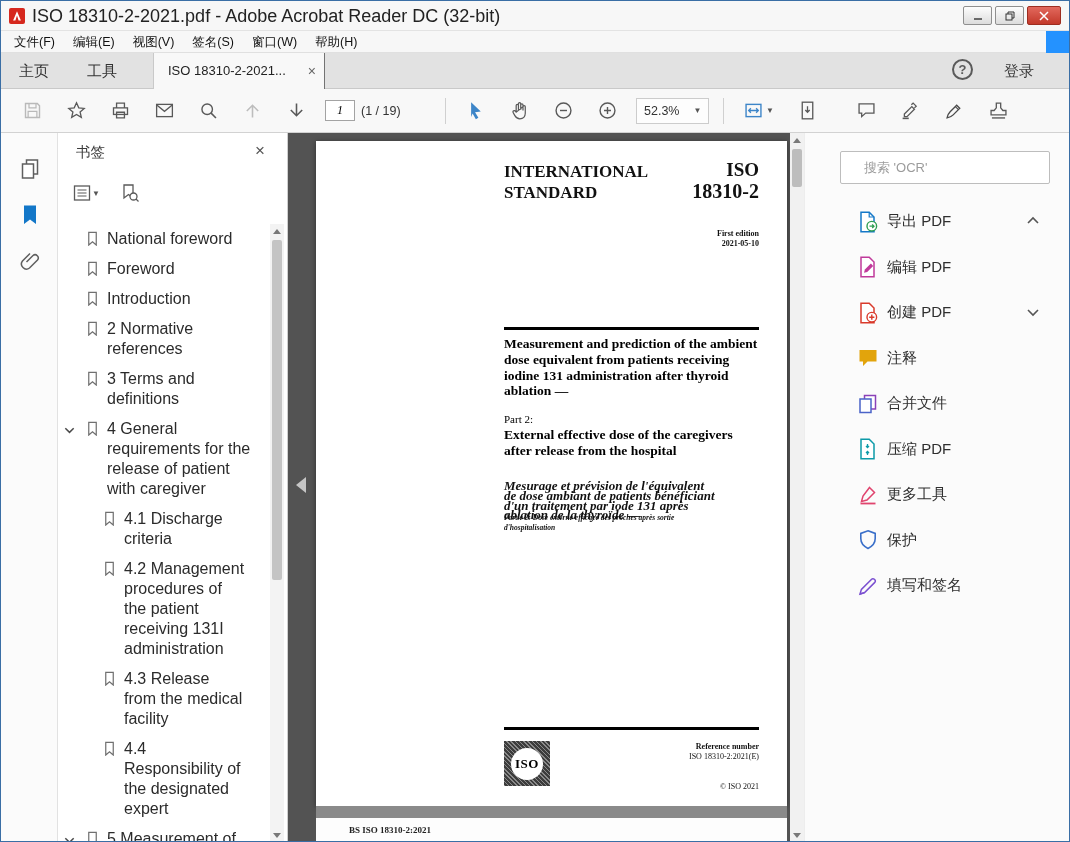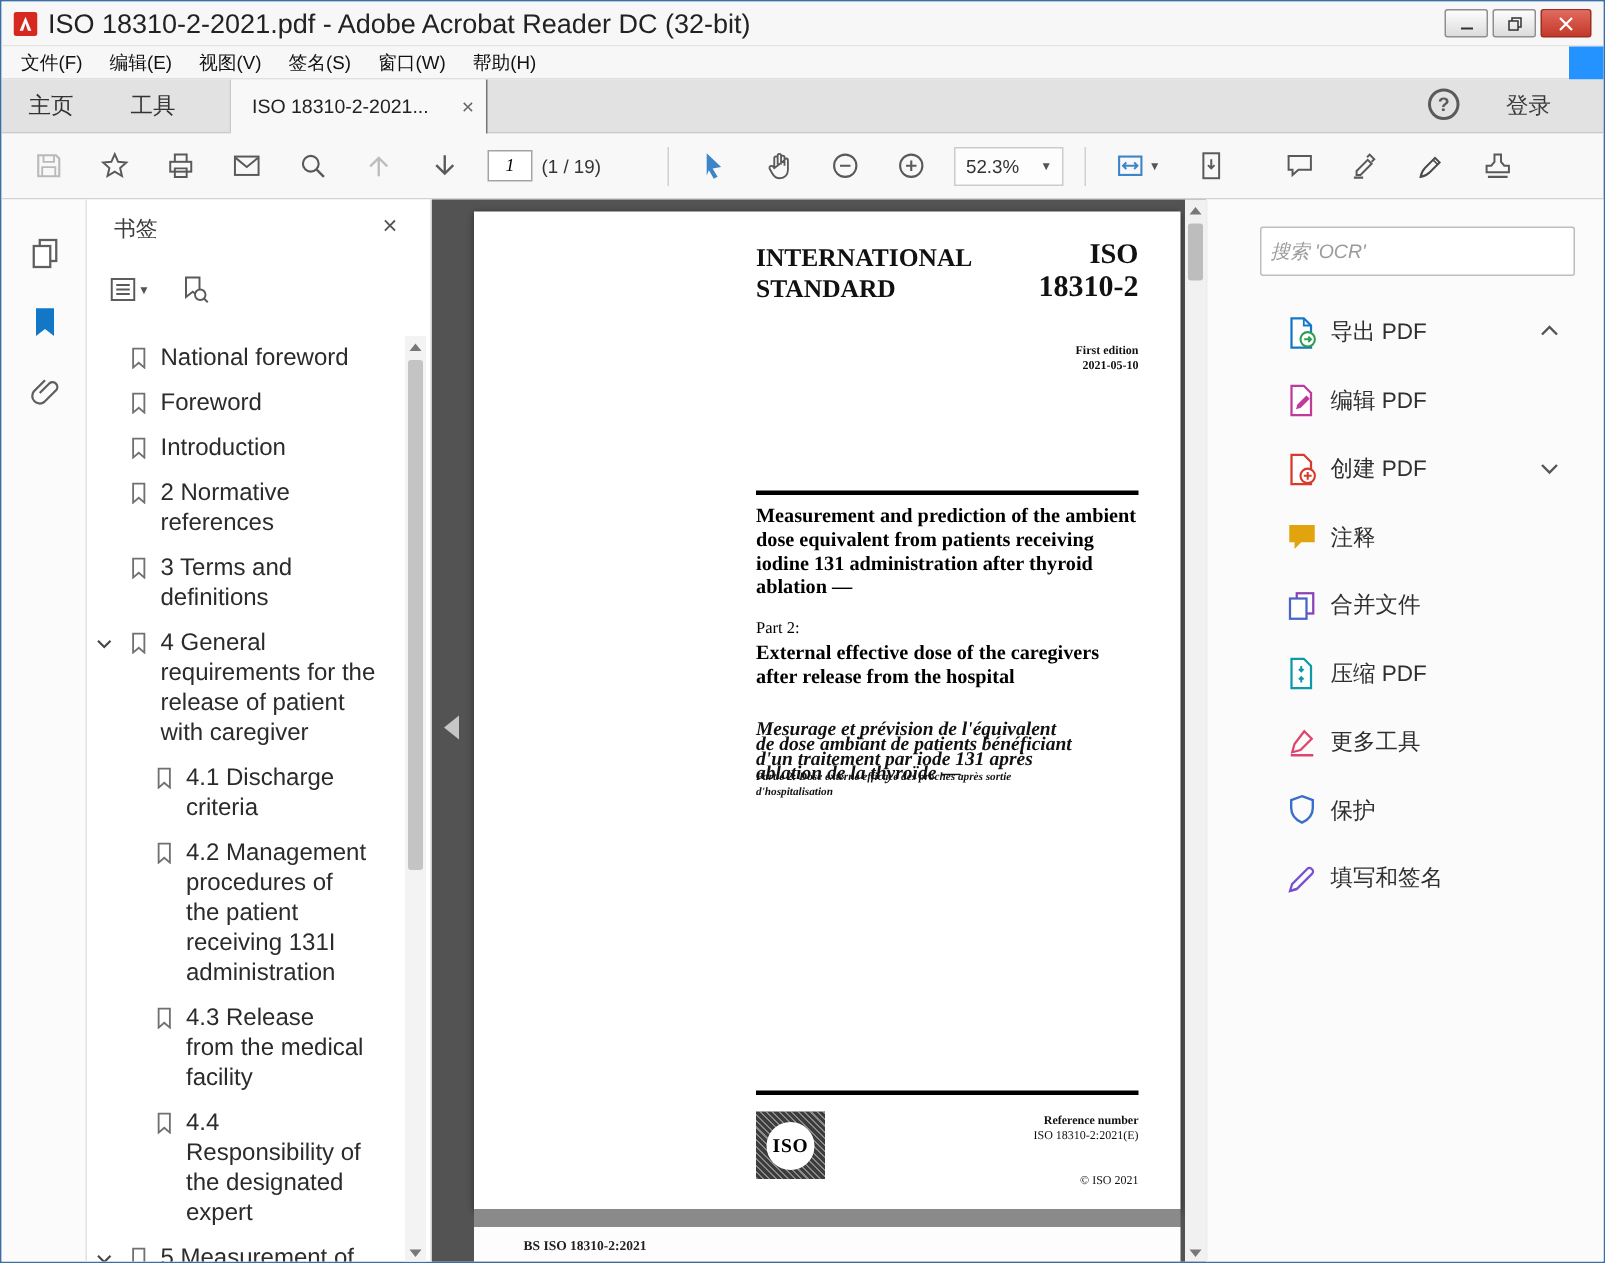--- a/index.html
+++ b/index.html
@@ -103,21 +103,21 @@
 .p-fr2 { position:absolute; left:188px; top:372px; width:214px; font-size:7.5px; font-style:italic; font-weight:600; line-height:9.8px; color:#111; }
 .p-rule2 { position:absolute; left:188px; top:586px; width:255px; height:3px; background:#000; }
 .p-logo { position:absolute; left:188px; top:600px; width:46px; height:45px; background:#3c3c3c; background-image:repeating-linear-gradient(45deg, rgba(255,255,255,.4) 0 1px, transparent 1px 3px); display:flex; align-items:center; justify-content:center; }
 .p-logo-circle { width:32px; height:32px; border-radius:50%; background:#fff; display:flex; align-items:center; justify-content:center; font-size:13px; font-weight:bold; letter-spacing:.5px; }
 .p-ref { position:absolute; right:28px; top:601px; text-align:right; font-size:8px; line-height:10px; color:#111; }
 .p-ref .rl { font-weight:bold; }
 .p-copy { position:absolute; right:28px; top:641px; text-align:right; font-size:8px; color:#111; }
 
 
 .toolspanel { position:absolute; left:803px; top:0; width:267px; height:710px; background:#fbfbfb; border-left:1px solid #ededed; }
-.tp-search { position:absolute; left:35px; top:18px; width:210px; height:33px; border:1px solid #bdbdbd; border-radius:2px; background:#fff; padding:0 6px; font-size:13px; color:#333; font-family:"Liberation Sans","DejaVu Sans",sans-serif;font-style:italic; }
+.tp-search { position:absolute; left:35px; top:18px; width:210px; height:33px; border:1px solid #bdbdbd; border-radius:2px; background:#fff; padding:0 23px; font-size:13px; color:#333; font-family:"Liberation Sans","DejaVu Sans",sans-serif; }
 .tp-search::placeholder { color:#9b9b9b; }
 .tools-list { position:absolute; left:0; top:66px; width:100%; }
 .tool-item { position:relative; height:45.5px; display:flex; align-items:center; padding-left:52px; }
 .tool-icon { width:22px; height:22px; margin-right:8px; flex:0 0 auto; }
 .tool-icon svg { width:22px; height:22px; }
 .tool-label { font-size:15px; color:#2f2f2f; }
 .tool-chevron { position:absolute; right:30px; top:14px; }
 .tool-chevron svg { width:16px; height:16px; }
 </style>
 </head>

